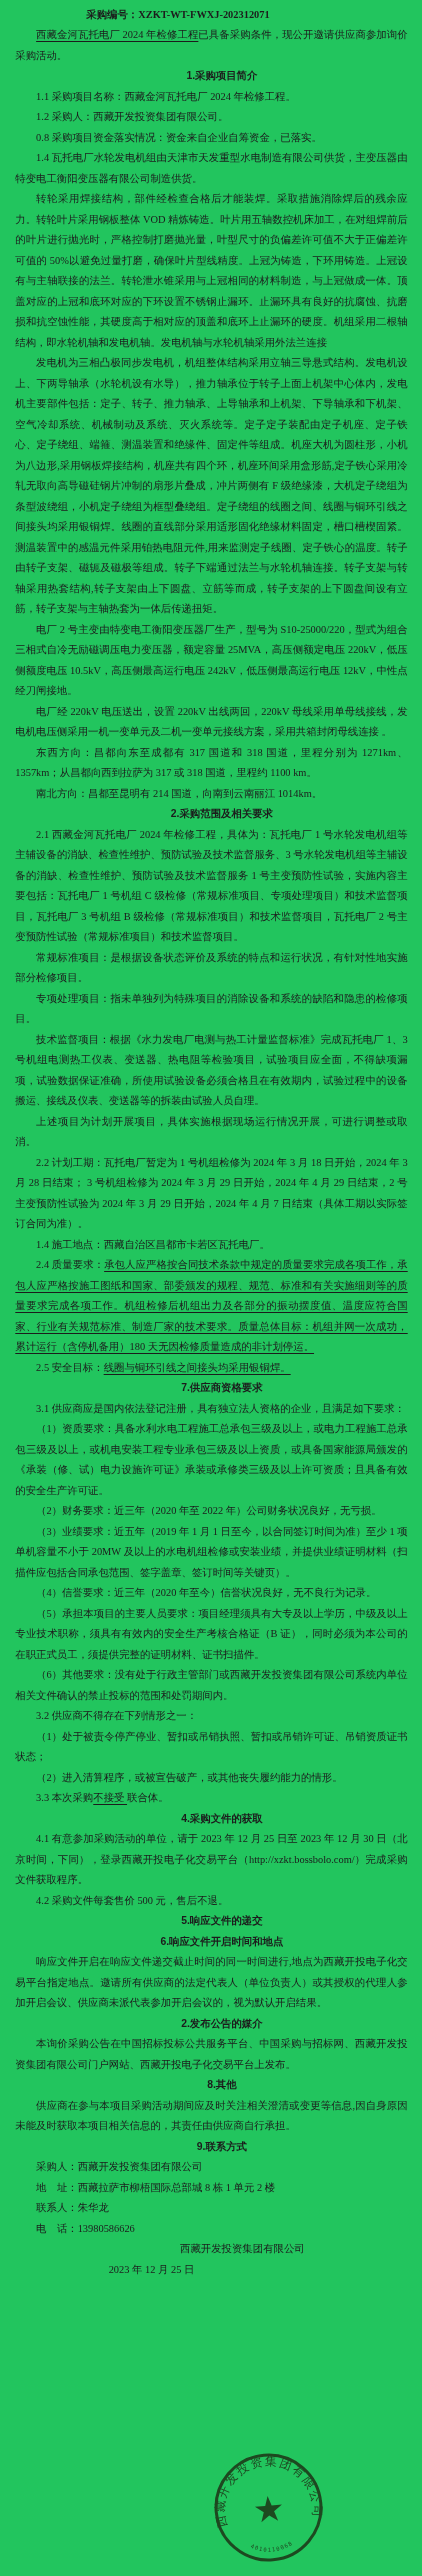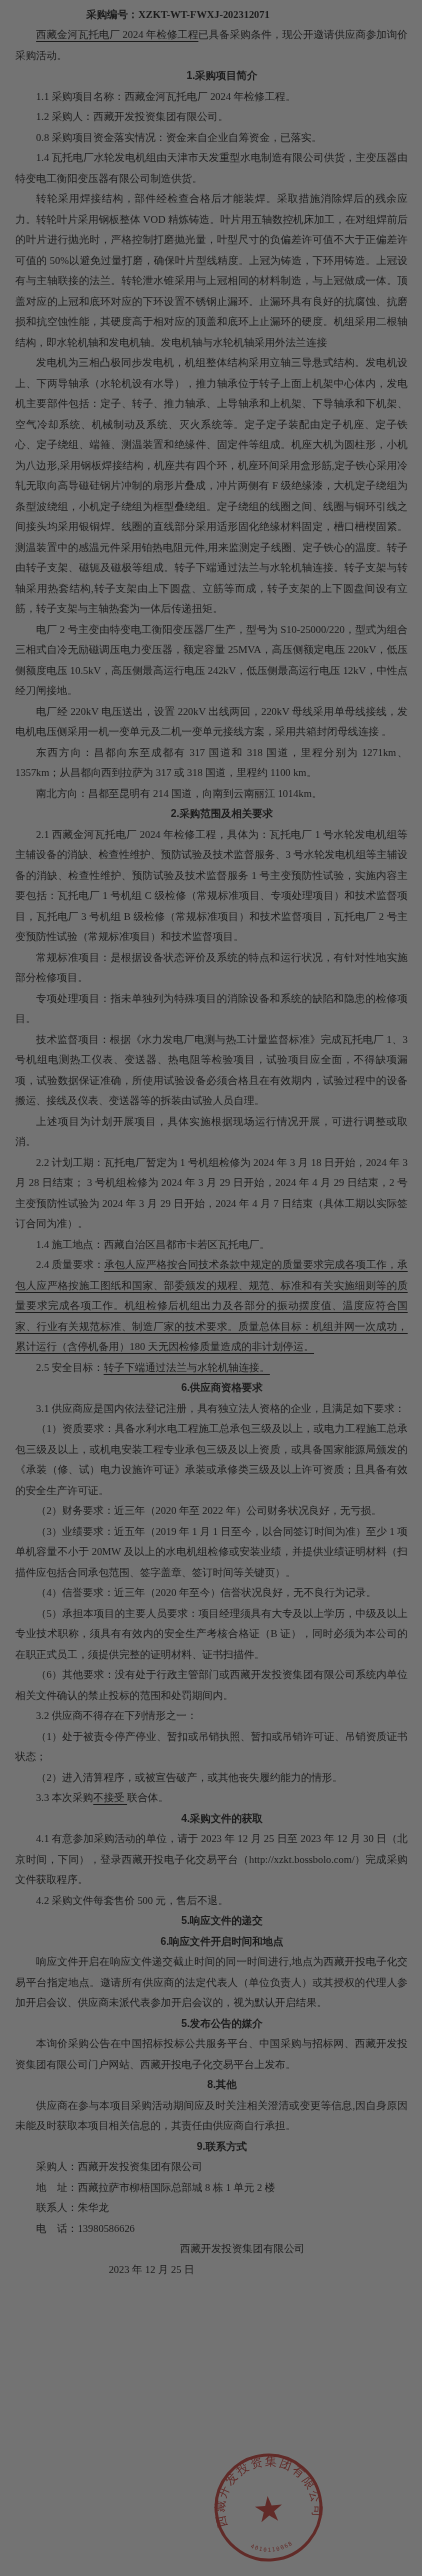--- a/index.html
+++ b/index.html
@@ -1,21 +1,21 @@
 <!DOCTYPE html>
 <html style="font-size:9.8px"><head>
 <meta charset="utf-8">
 <style>
   html, body { margin: 0; padding: 0; background: #ffffff; }
   .page {
     position: relative;
     width: 423px;
     height: 2576px;
     box-sizing: border-box;
-    background: #737373;
+    background: #22c55e;
     color: #1c1c1c;
     font-family: "Liberation Serif", "DejaVu Serif", serif;
     font-size: 10.4px;
     line-height: 20.5px;
     padding: 4.9px 15.3px 0 15.3px;
     overflow: hidden;
   }
   .docnum {
     text-align: center;
     margin-right: 67px;
@@ -71,40 +71,40 @@
       <div class="para body"><span>南北方向：昌都至昆明有 214 国道，向南到云南丽江 1014km。</span></div>
       <div class="para heading"><span>2.采购范围及相关要求</span></div>
       <div class="para body"><span>2.1 西藏金河瓦托电厂 2024 年检修工程，具体为：瓦托电厂 1 号水轮发电机组等主辅设备的消缺、检查性维护、预防试验及技术监督服务、3 号水轮发电机组等主辅设备的消缺、检查性维护、预防试验及技术监督服务 1 号主变预防性试验，实施内容主要包括：瓦托电厂 1 号机组 C 级检修（常规标准项目、专项处理项目）和技术监督项目，瓦托电厂 3 号机组 B 级检修（常规标准项目）和技术监督项目，瓦托电厂 2 号主变预防性试验（常规标准项目）和技术监督项目。</span></div>
       <div class="para body"><span>常规标准项目：是根据设备状态评价及系统的特点和运行状况，有针对性地实施部分检修项目。</span></div>
       <div class="para body"><span>专项处理项目：指未单独列为特殊项目的消除设备和系统的缺陷和隐患的检修项目。</span></div>
       <div class="para body"><span>技术监督项目：根据《水力发电厂电测与热工计量监督标准》完成瓦托电厂 1、3 号机组电测热工仪表、变送器、热电阻等检验项目，试验项目应全面，不得缺项漏项，试验数据保证准确，所使用试验设备必须合格且在有效期内，试验过程中的设备搬运、接线及仪表、变送器等的拆装由试验人员自理。</span></div>
       <div class="para body"><span>上述项目为计划开展项目，具体实施根据现场运行情况开展，可进行调整或取消。</span></div>
       <div class="para body"><span>2.2 计划工期：瓦托电厂暂定为 1 号机组检修为 2024 年 3 月 18 日开始，2024 年 3 月 28 日结束；  3 号机组检修为 2024 年 3 月 29 日开始，2024 年 4 月 29 日结束，2 号主变预防性试验为 2024 年 3 月 29 日开始，2024 年 4 月 7 日结束（具体工期以实际签订合同为准）。</span></div>
       <div class="para body"><span>1.4 施工地点：西藏自治区昌都市卡若区瓦托电厂。</span></div>
       <div class="para body"><span>2.4 质量要求：</span><span class="u">承包人应严格按合同技术条款中规定的质量要求完成各项工作，承包人应严格按施工图纸和国家、部委颁发的规程、规范、标准和有关实施细则等的质量要求完成各项工作。机组检修后机组出力及各部分的振动摆度值、温度应符合国家、行业有关规范标准、制造厂家的技术要求。质量总体目标：机组并网一次成功，累计运行（含停机备用）180 天无因检修质量造成的非计划停运。</span></div>
-      <div class="para body"><span>2.5 安全目标：</span><span class="u">转子下端通过法兰与水轮机轴连接。</span></div>
-      <div class="para heading"><span>6.供应商资格要求</span></div>
+      <div class="para body"><span>2.5 安全目标：</span><span class="u">线圈与铜环引线之间接头均采用银铜焊。</span></div>
+      <div class="para heading"><span>7.供应商资格要求</span></div>
       <div class="para body"><span>3.1 供应商应是国内依法登记注册，具有独立法人资格的企业，且满足如下要求：</span></div>
       <div class="para body"><span>（1）资质要求：具备水利水电工程施工总承包三级及以上，或电力工程施工总承包三级及以上，或机电安装工程专业承包三级及以上资质，或具备国家能源局颁发的《承装（修、试）电力设施许可证》承装或承修类三级及以上许可资质；且具备有效的安全生产许可证。</span></div>
       <div class="para body"><span>（2）财务要求：近三年（2020 年至 2022 年）公司财务状况良好，无亏损。</span></div>
       <div class="para body"><span>（3）业绩要求：近五年（2019 年 1 月 1 日至今，以合同签订时间为准）至少 1 项单机容量不小于 20MW 及以上的水电机组检修或安装业绩，并提供业绩证明材料（扫描件应包括合同承包范围、签字盖章、签订时间等关键页）。</span></div>
       <div class="para body"><span>（4）信誉要求：近三年（2020 年至今）信誉状况良好，无不良行为记录。</span></div>
       <div class="para body"><span>（5）承担本项目的主要人员要求：项目经理须具有大专及以上学历，中级及以上专业技术职称，须具有有效内的安全生产考核合格证（B 证），同时必须为本公司的在职正式员工，须提供完整的证明材料、证书扫描件。</span></div>
       <div class="para body"><span>（6）其他要求：没有处于行政主管部门或西藏开发投资集团有限公司系统内单位相关文件确认的禁止投标的范围和处罚期间内。</span></div>
       <div class="para body"><span>3.2 供应商不得存在下列情形之一：</span></div>
       <div class="para body"><span>（1）处于被责令停产停业、暂扣或吊销执照、暂扣或吊销许可证、吊销资质证书状态；</span></div>
       <div class="para body"><span>（2）进入清算程序，或被宣告破产，或其他丧失履约能力的情形。</span></div>
       <div class="para body"><span>3.3 本次采购</span><span class="u">不接受 </span><span>联合体。</span></div>
       <div class="para heading"><span>4.采购文件的获取</span></div>
       <div class="para body"><span>4.1 有意参加采购活动的单位，请于 2023 年 12 月 25 日至 2023 年 12 月 30 日（北京时间，下同），登录西藏开投电子化交易平台（http://xzkt.bossbolo.com/）完成采购文件获取程序。</span></div>
       <div class="para body"><span>4.2 采购文件每套售价 500 元，售后不退。</span></div>
       <div class="para heading"><span>5.响应文件的递交</span></div>
       <div class="para heading"><span>6.响应文件开启时间和地点</span></div>
       <div class="para body"><span>响应文件开启在响应文件递交截止时间的同一时间进行,地点为西藏开投电子化交易平台指定地点。邀请所有供应商的法定代表人（单位负责人）或其授权的代理人参加开启会议、供应商未派代表参加开启会议的，视为默认开启结果。</span></div>
-      <div class="para heading"><span>5.发布公告的媒介</span></div>
+      <div class="para heading"><span>2.发布公告的媒介</span></div>
       <div class="para body"><span>本询价采购公告在中国招标投标公共服务平台、中国采购与招标网、西藏开发投资集团有限公司门户网站、西藏开投电子化交易平台上发布。</span></div>
       <div class="para heading"><span>8.其他</span></div>
       <div class="para body"><span>供应商在参与本项目采购活动期间应及时关注相关澄清或变更等信息,因自身原因未能及时获取本项目相关信息的，其责任由供应商自行承担。</span></div>
       <div class="para heading"><span>9.联系方式</span></div>
       <div class="para contact"><span>采购人：西藏开发投资集团有限公司</span></div>
       <div class="para contact"><span>地　址：西藏拉萨市柳梧国际总部城 8 栋 1 单元 2 楼</span></div>
       <div class="para contact"><span>联系人：朱华龙</span></div>
       <div class="para contact"><span>电　话：13980586626</span></div>
     </div>
 

